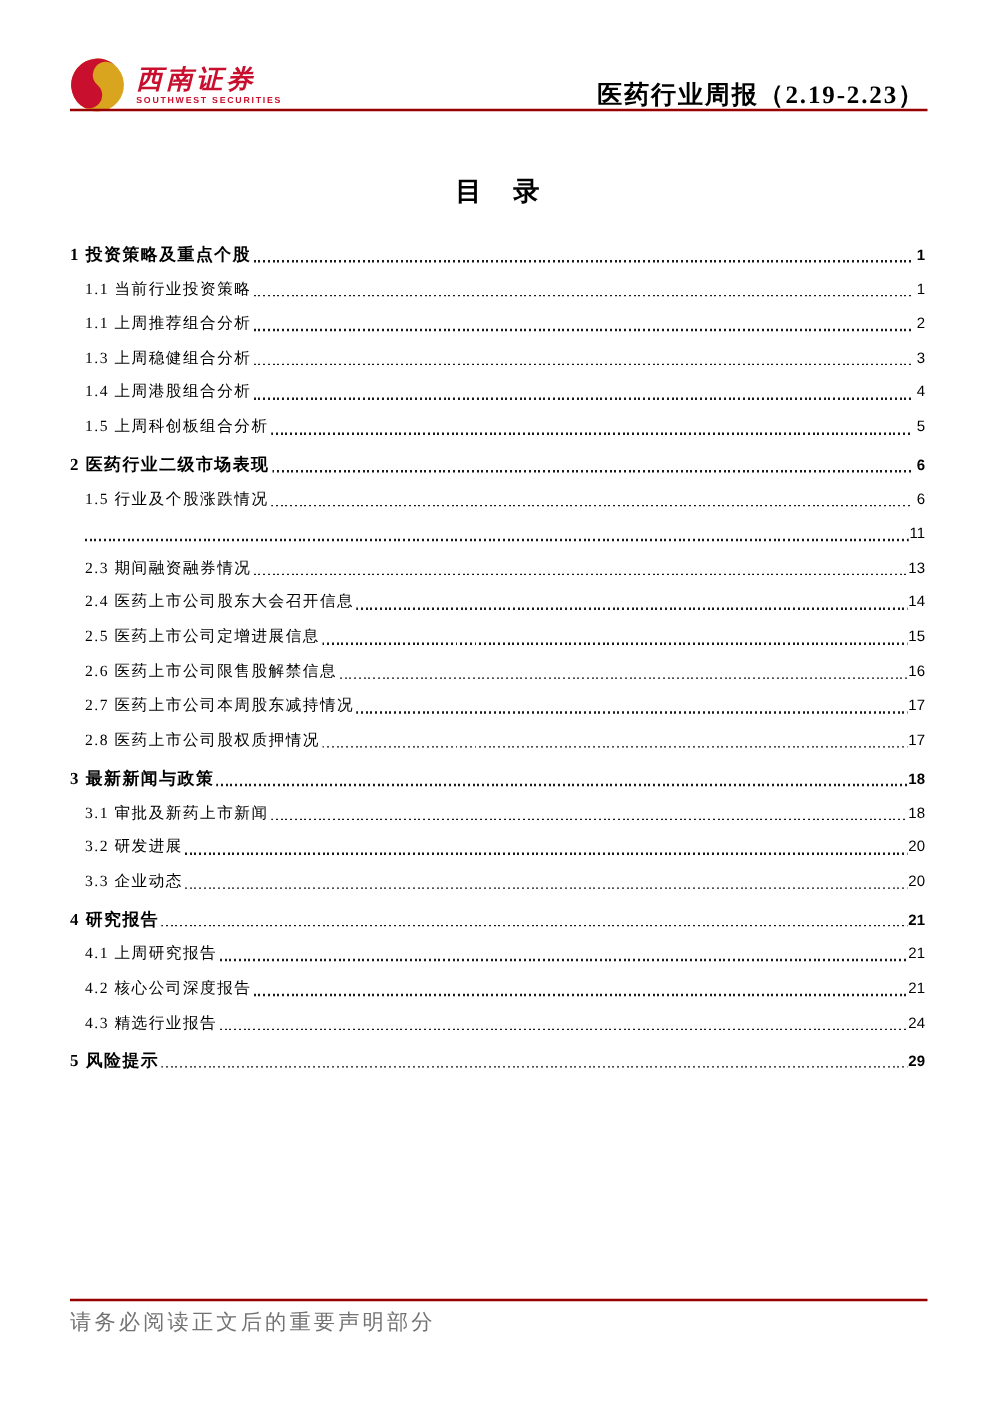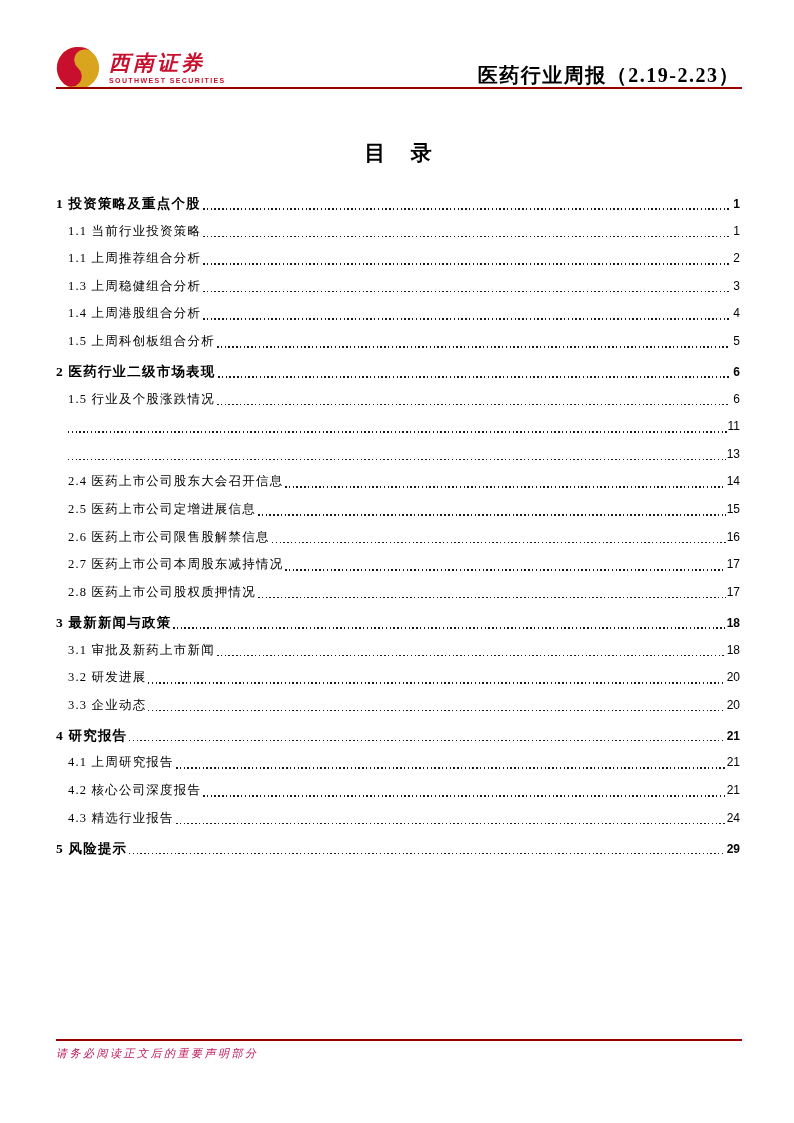--- a/index.html
+++ b/index.html
@@ -108,25 +108,24 @@
   }
   .toc-row.level-1 .toc-page { font-weight: bold; }
 
   
   .footer-rule {
     position: absolute; left: 56px; right: 52px; top: 1039px;
     height: 1.6px; background: #990000;
   }
   .footer-text {
     position: absolute; left: 56px; top: 1046px;
-    color: #be185d;
-    font-size: 11px;
+    color: #737373;
+    font-size: 17px;
     letter-spacing: 2.5px;
     white-space: nowrap;
-    font-style: italic;
   }
 </style>
 </head>
 <body>
 
 <div class="page">
 
   <div class="logo">
     <svg class="logo-mark" viewBox="0 0 100 100" aria-hidden="true">
       <g transform="rotate(40 50 50)">
@@ -184,20 +183,21 @@
         <a class="toc-row level-2">
           <span class="toc-label">1.5 行业及个股涨跌情况</span>
           <span class="toc-leader"></span>
           <span class="toc-page">6</span>
         </a>
         <a class="toc-row level-2">
           <span class="toc-leader"></span>
           <span class="toc-page">11</span>
         </a>
         <a class="toc-row level-2">
+          <span class="toc-label">2.3 期间融资融券情况</span>
           <span class="toc-leader"></span>
           <span class="toc-page">13</span>
         </a>
         <a class="toc-row level-2">
           <span class="toc-label">2.4 医药上市公司股东大会召开信息</span>
           <span class="toc-leader"></span>
           <span class="toc-page">14</span>
         </a>
         <a class="toc-row level-2">
           <span class="toc-label">2.5 医药上市公司定增进展信息</span>

